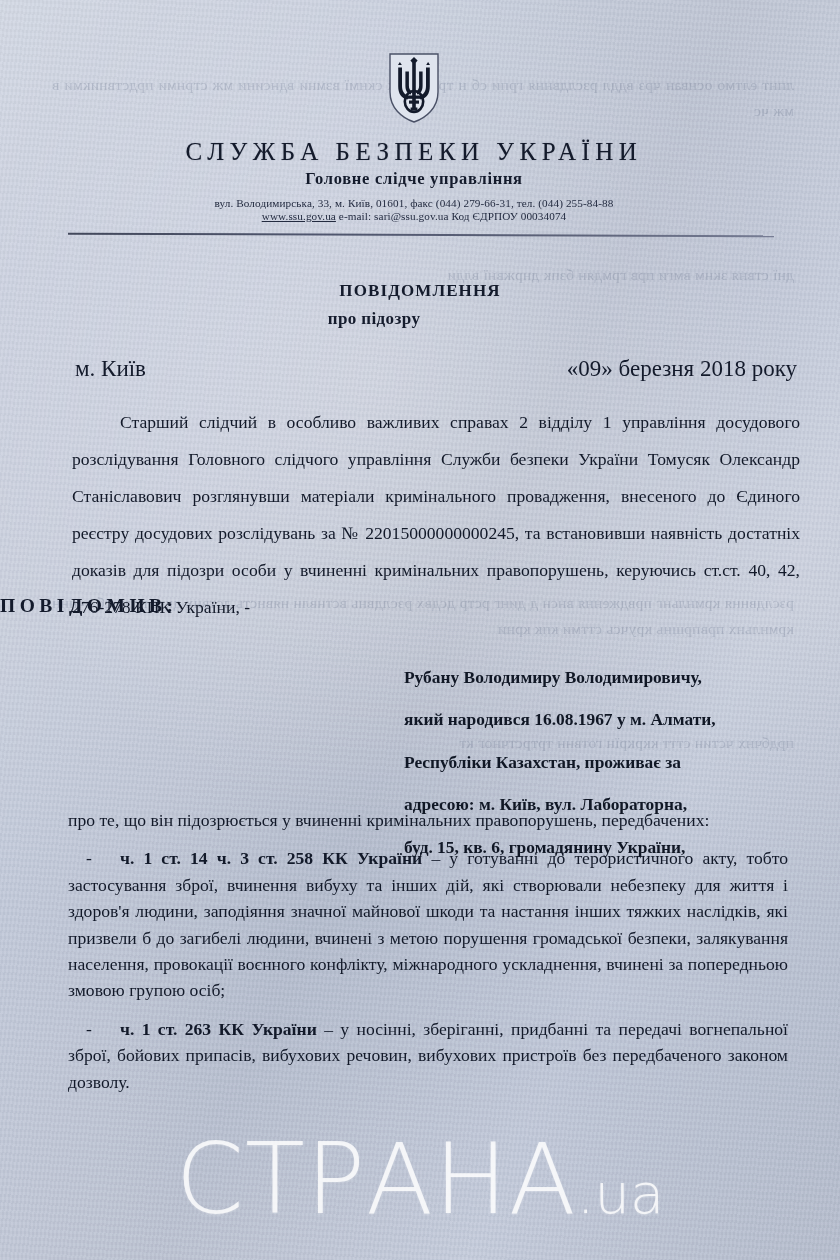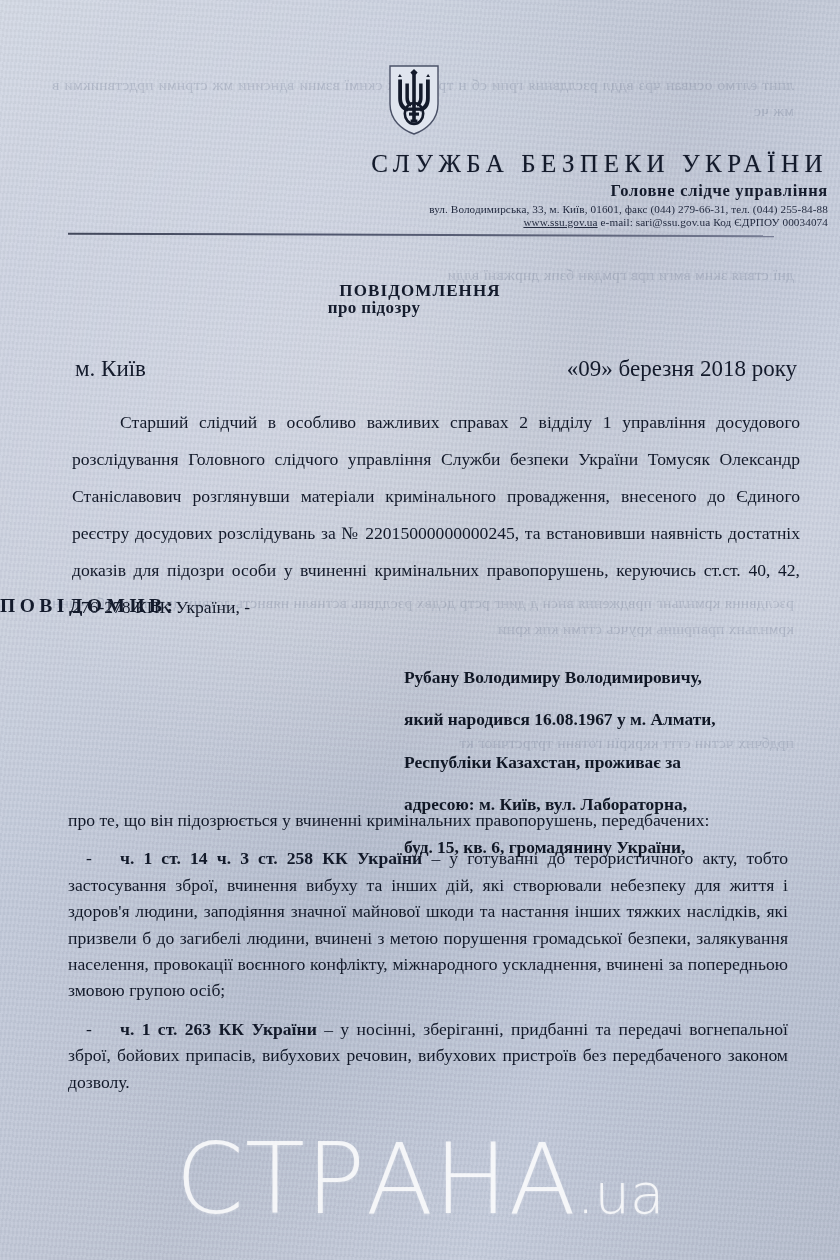--- a/index.html
+++ b/index.html
@@ -49,24 +49,24 @@
     transform: scaleX(-1);
     letter-spacing: .2px;
     pointer-events: none;
     user-select: none;
     filter: blur(0.7px);
   }
 
   
   #letterhead {
     position: absolute;
-    top: 64px;
+    top: 52px;
     left: 0;
     width: 828px;
-    text-align: right;
+    text-align: center;
   }
   #emblem {
     margin: 0 auto;
     width: 54px;
     height: 72px;
     display: block;
   }
   #org-name {
     margin-top: 14px;
     font-size: 25px;
@@ -77,21 +77,21 @@
     text-shadow: 0 0 1px rgba(20,26,42,0.35);
   }
   #dept-name {
     margin-top: 3px;
     font-size: 16.5px;
     font-weight: bold;
     letter-spacing: .7px;
     color: #141b2c;
   }
   .addr-line {
-    margin-top: 2px;
+    margin-top: 8px;
     font-size: 11.2px;
     letter-spacing: .1px;
     color: #232b40;
   }
   .addr-line.second { margin-top: 1px; }
   .u { text-decoration: underline; }
   #rule {
     position: absolute;
     top: 234px;
     left: 68px;
@@ -108,21 +108,21 @@
     top: 281px;
     width: 840px;
     text-align: center;
     font-size: 17px;
     font-weight: bold;
     letter-spacing: 1.1px;
     color: #141b2c;
   }
   #doc-subtitle {
     position: absolute;
-    top: 298px;
+    top: 309px;
     width: 748px;
     text-align: center;
     font-size: 17px;
     font-weight: bold;
     letter-spacing: .4px;
     color: #151c2d;
   }
 
   #meta-row {
     position: absolute;

